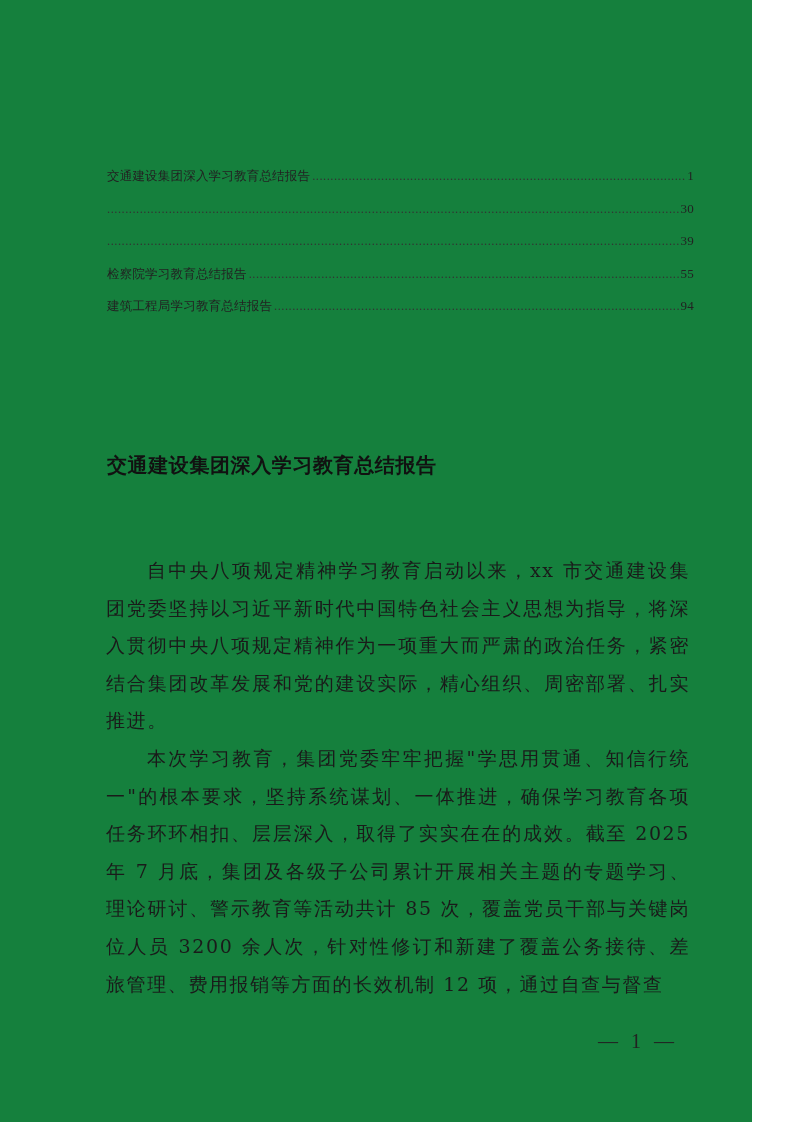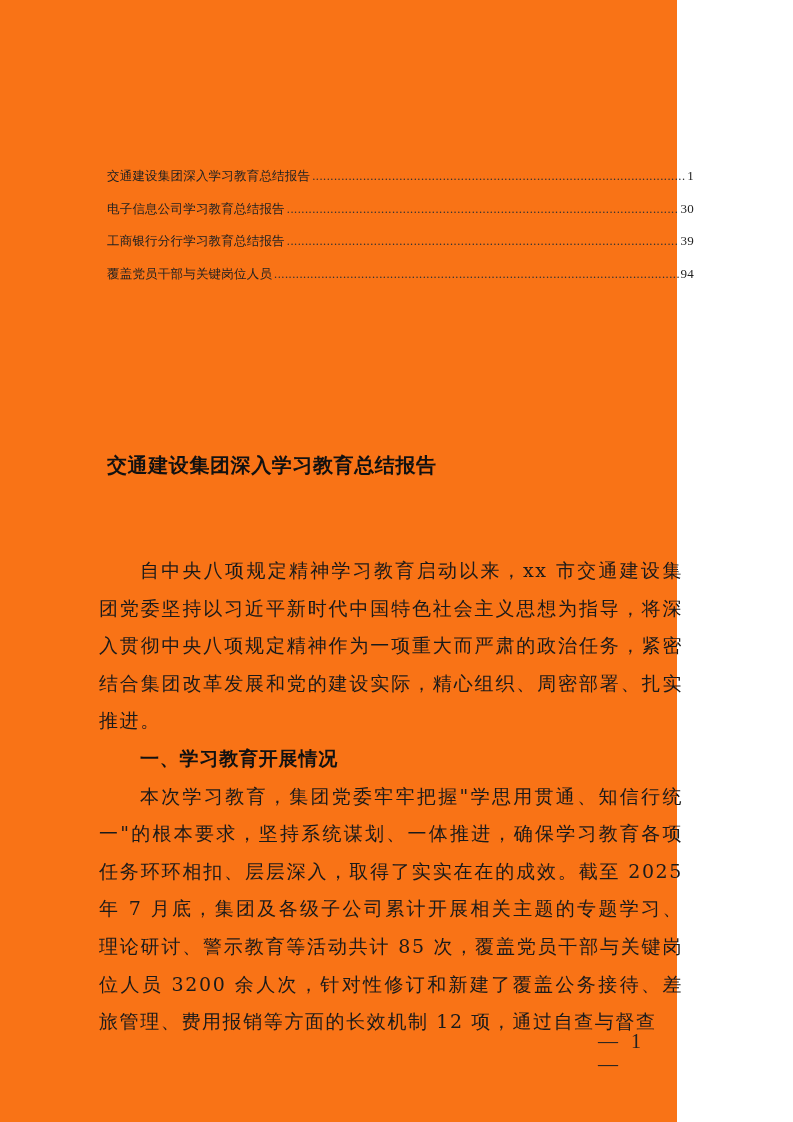--- a/index.html
+++ b/index.html
@@ -11,23 +11,23 @@
       width: 793px;
       height: 1122px;
       position: relative;
       overflow: hidden;
       color: #1a1a1a;
       font-family: "DejaVu Serif", "Liberation Serif", serif;
     }
     .page {
       position: absolute;
       left: 0; top: 0;
-      width: 677px;
+      width: 752px;
       height: 1122px;
-      background: #f97316;
+      background: #15803d;
     }
     
     .toc {
       position: absolute;
       left: 107px;
       top: 166px;
       width: 587px;
     }
     .toc-row {
       display: flex;
@@ -67,21 +67,21 @@
       font-family: "DejaVu Sans", "Liberation Sans", sans-serif;
       font-weight: bold;
       font-size: 20px;
       letter-spacing: 0.6px;
       color: #111;
       margin: 0;
     }
     
     .body-text {
       position: absolute;
-      left: 99px;
+      left: 106px;
       top: 552px;
       width: 584px;
     }
     .para {
       margin: 0;
       font-size: 19px;
       line-height: 37.6px;
       text-indent: 41px;
       text-align: justify;
       text-align-last: left;
@@ -113,39 +113,41 @@
 
 <div class="page">
 
   <div class="toc">
     <div class="toc-row">
       <span class="toc-title">交通建设集团深入学习教育总结报告</span>
       <span class="toc-leader"></span>
       <span class="toc-page">1</span>
     </div>
     <div class="toc-row">
-      <span class="toc-title">电子信息公司学习教育总结报告</span>
       <span class="toc-leader"></span>
       <span class="toc-page">30</span>
     </div>
     <div class="toc-row">
-      <span class="toc-title">工商银行分行学习教育总结报告</span>
       <span class="toc-leader"></span>
       <span class="toc-page">39</span>
     </div>
     <div class="toc-row">
-      <span class="toc-title">覆盖党员干部与关键岗位人员</span>
+      <span class="toc-title">检察院学习教育总结报告</span>
+      <span class="toc-leader"></span>
+      <span class="toc-page">55</span>
+    </div>
+    <div class="toc-row">
+      <span class="toc-title">建筑工程局学习教育总结报告</span>
       <span class="toc-leader"></span>
       <span class="toc-page">94</span>
     </div>
   </div>
 
   <h1 class="doc-title">交通建设集团深入学习教育总结报告</h1>
 
   <div class="body-text">
     <p class="para">自中央八项规定精神学习教育启动以来，xx 市交通建设集团党委坚持以习近平新时代中国特色社会主义思想为指导，将深入贯彻中央八项规定精神作为一项重大而严肃的政治任务，紧密结合集团改革发展和党的建设实际，精心组织、周密部署、扎实推进。</p>
-    <h2 class="section-heading">一、学习教育开展情况</h2>
     <p class="para">本次学习教育，集团党委牢牢把握"学思用贯通、知信行统一"的根本要求，坚持系统谋划、一体推进，确保学习教育各项任务环环相扣、层层深入，取得了实实在在的成效。截至 2025 年 7 月底，集团及各级子公司累计开展相关主题的专题学习、理论研讨、警示教育等活动共计 85 次，覆盖党员干部与关键岗位人员 3200 余人次，针对性修订和新建了覆盖公务接待、差旅管理、费用报销等方面的长效机制 12 项，通过自查与督查</p>
   </div>
 
   <div class="page-number">— 1 —</div>
 
 </div>
 
 </body></html>

